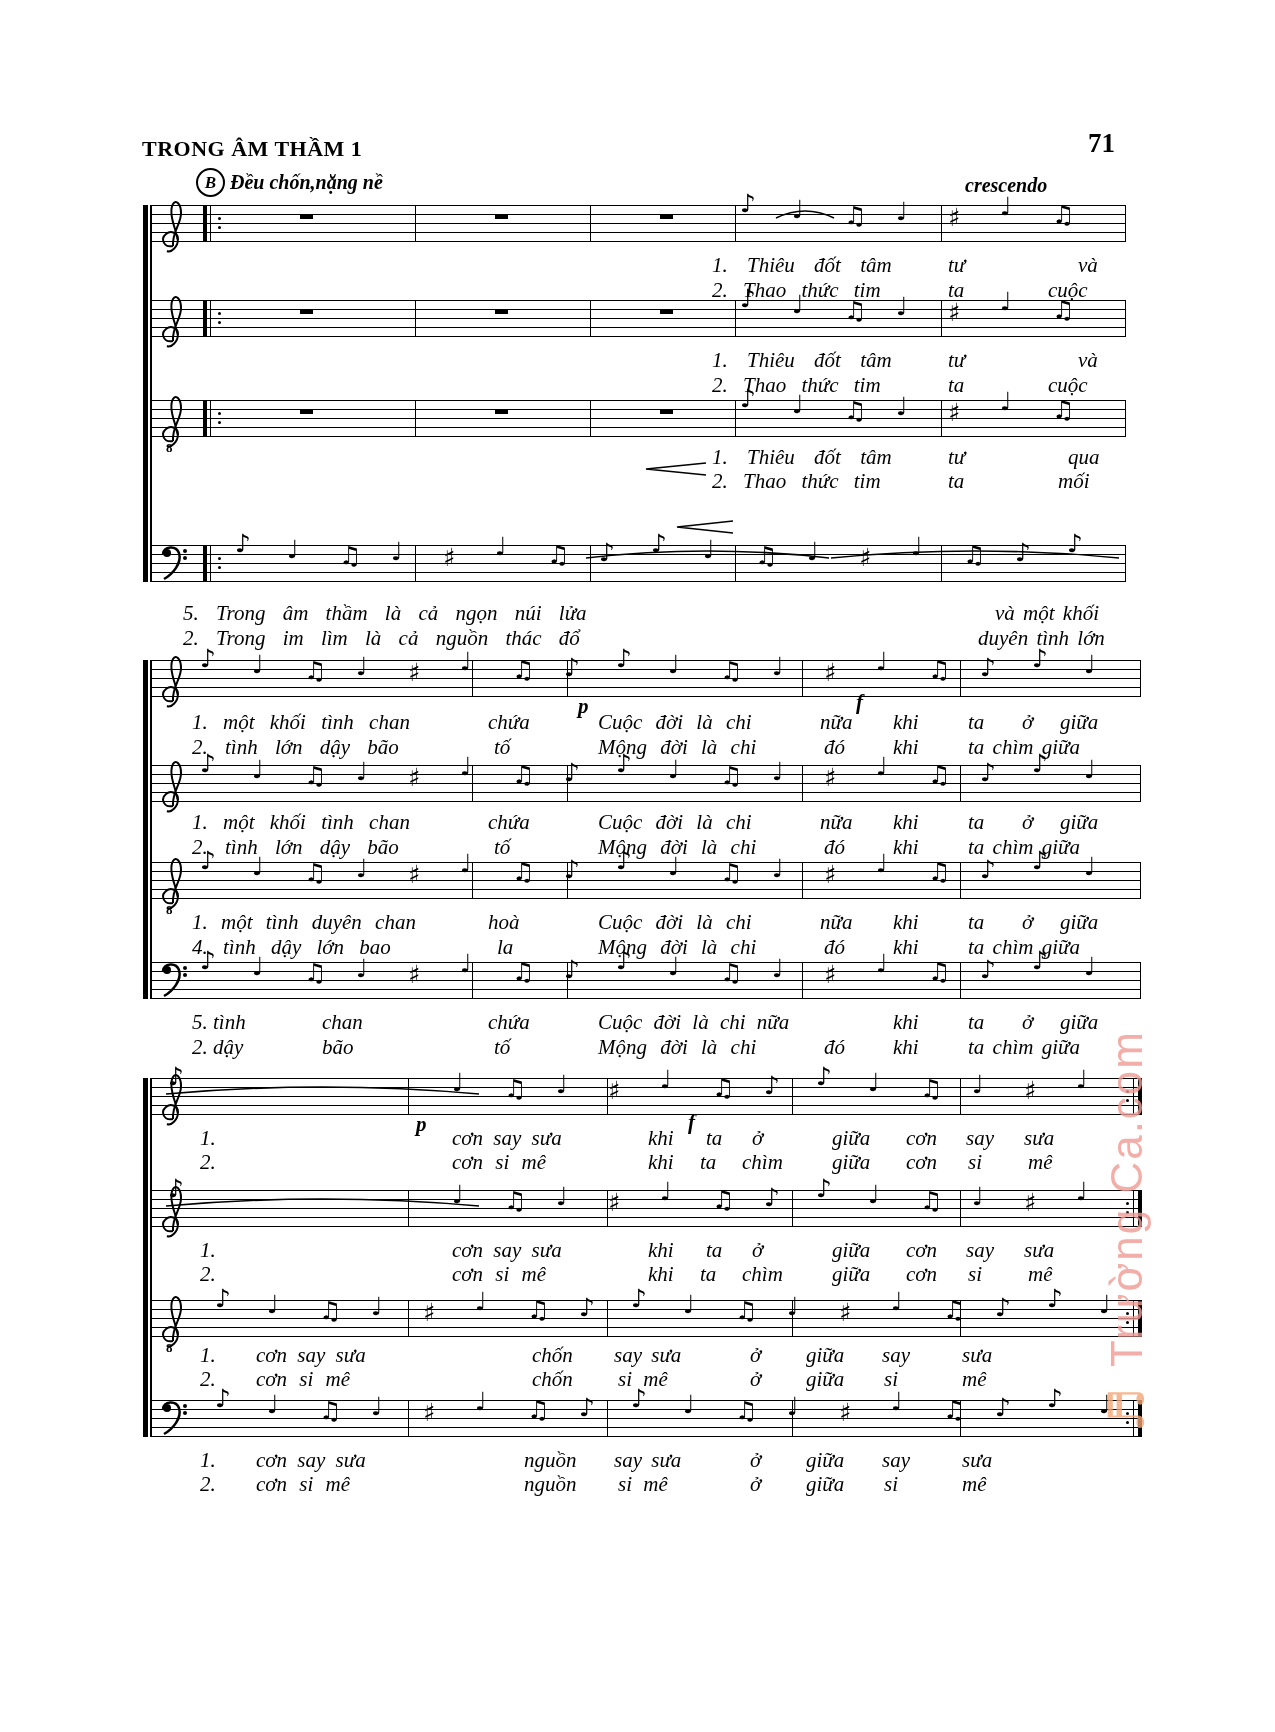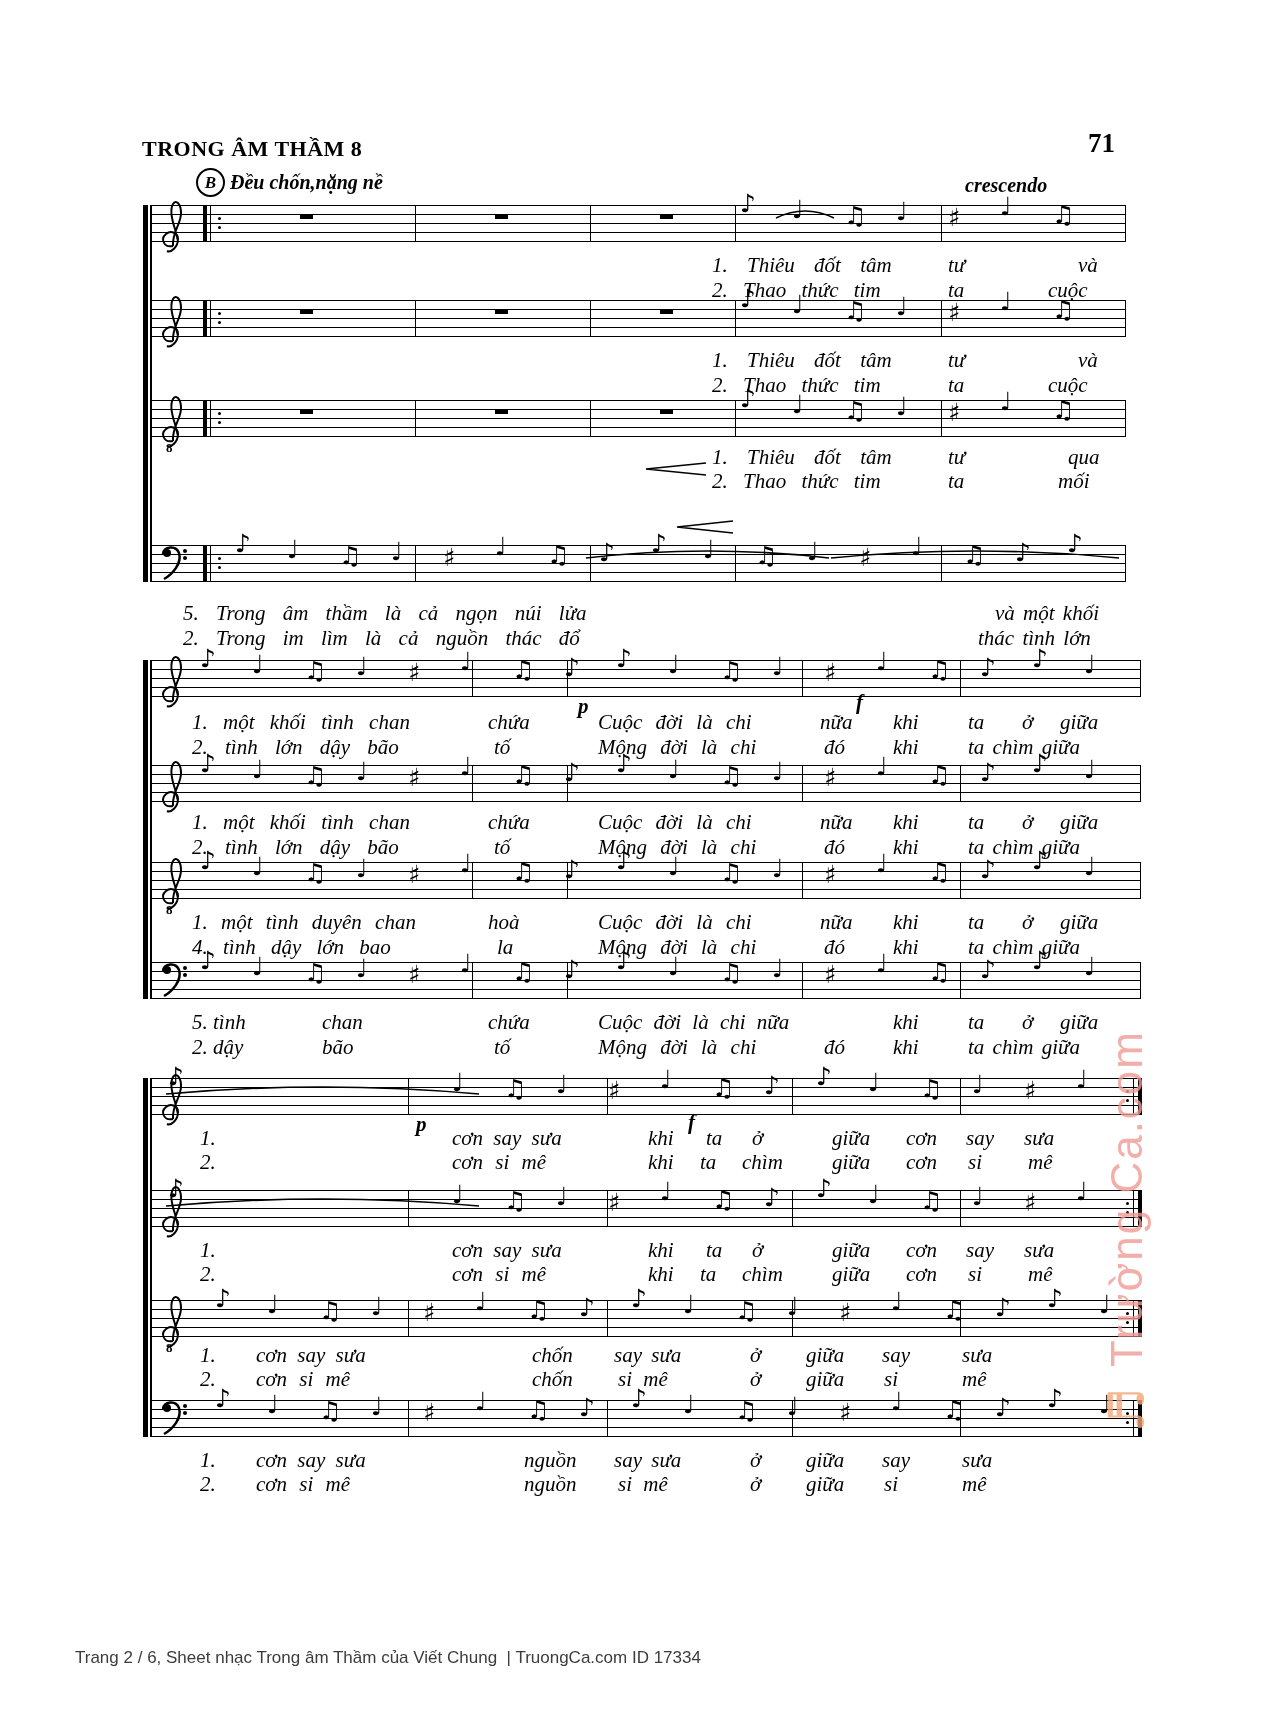--- a/index.html
+++ b/index.html
@@ -30,21 +30,21 @@
   .watermark{position:absolute;left:1102px;top:1030px;height:660px;display:flex;flex-direction:column;
              align-items:center;opacity:.8;}
   .wm-text{writing-mode:vertical-rl;transform:rotate(180deg);font-family:"Liberation Sans","DejaVu Sans",sans-serif;
            font-size:44px;letter-spacing:2px;}
   .wm-logo{font-family:"DejaVu Sans",sans-serif;font-size:50px;transform:rotate(-90deg);margin-top:14px;}
 </style>
 </head>
 <body>
 
 <div class="page">
-  <div class="title">TRONG ÂM THẦM 8</div>
+  <div class="title">TRONG ÂM THẦM 1</div>
   <div class="pageno">71</div>
   <div class="tempo-row">
     <span class="rehearsal">B</span>
     <span class="tempo-text">Đều chốn,nặng nề</span>
   </div>
   <div class="cresc">crescendo</div>
 
   <div id="score">
       <div class="bracket" style="left: 143px; top: 205px; height: 377px;"></div>
       <div class="sysline" style="left: 150px; top: 205px; height: 377px;"></div>
@@ -165,21 +165,21 @@
       <div class="note" style="left: 755px; top: 543px;">♫</div>
       <div class="note" style="left: 807px; top: 539px;">♩</div>
       <div class="note" style="left: 859px; top: 545px;">♯</div>
       <div class="note" style="left: 911px; top: 534px;">♩</div>
       <div class="note" style="left: 963px; top: 542px;">♫</div>
       <div class="note" style="left: 1015px; top: 540px;">♪</div>
       <div class="note" style="left: 1067px; top: 531px;">♪</div>
       <div class="lyric-seg" style="left: 183px; top: 601px; word-spacing: 12px;">5. Trong âm thầm là cả ngọn núi lửa</div>
       <div class="lyric-seg" style="left: 995px; top: 601px; word-spacing: 3px;">và một khối</div>
       <div class="lyric-seg" style="left: 183px; top: 626px; word-spacing: 12px;">2. Trong im lìm là cả nguồn thác đổ</div>
-      <div class="lyric-seg" style="left: 978px; top: 626px; word-spacing: 3px;">thác tình lớn</div>
+      <div class="lyric-seg" style="left: 978px; top: 626px; word-spacing: 3px;">duyên tình lớn</div>
       <div class="bracket" style="left: 143px; top: 660px; height: 339px;"></div>
       <div class="sysline" style="left: 150px; top: 660px; height: 339px;"></div>
       <div class="staff" style="left: 150px; top: 660px; width: 990px;"></div>
       <div class="arc" style="left: 158px; top: 648px;"><svg width="30" height="68" viewBox="0 0 30 68">
           <path d="M15 53 C6 55 2 46 8 41 C13 37 20 40 20 46 C20 54 13 60 9 58 M15 53 C14 38 23 32 23 20 C23 11 18 6 15 11 C12 16 14 27 17 36 L20 48" fill="none" stroke="#000" stroke-width="2"></path>
         </svg></div>
       <div class="barline" style="left: 472px; top: 660px; height: 37px;"></div>
       <div class="barline" style="left: 567px; top: 660px; height: 37px;"></div>
       <div class="barline" style="left: 802px; top: 660px; height: 37px;"></div>
       <div class="barline" style="left: 960px; top: 660px; height: 37px;"></div>
@@ -550,19 +550,18 @@
         </svg></div>
       <div class="arc" style="left: 676px; top: 520px;"><svg width="58" height="14" viewBox="0 0 58 14">
           <path d="M57 1 L1 7 L57 13" fill="none" stroke="#000" stroke-width="1.4"></path>
         </svg></div>
       <div class="dyn" style="left: 578px; top: 694px;">p</div>
       <div class="dyn" style="left: 856px; top: 690px;">f</div>
       <div class="dyn" style="left: 416px; top: 1112px;">p</div>
       <div class="dyn" style="left: 688px; top: 1110px;">f</div>
     </div>
 
-  <div class="footer">Trang 2 / 6, Sheet nhạc Trong âm Thầm của Viết Chung  | TruongCa.com ID 17334</div>
 
   <div class="watermark">
     <span class="wm-text" style="color: rgb(239, 154, 147);">Trường Ca.com</span>
     <span class="wm-logo" style="color: rgb(242, 168, 120);">♬</span>
   </div>
 </div>
 
 </body></html>

